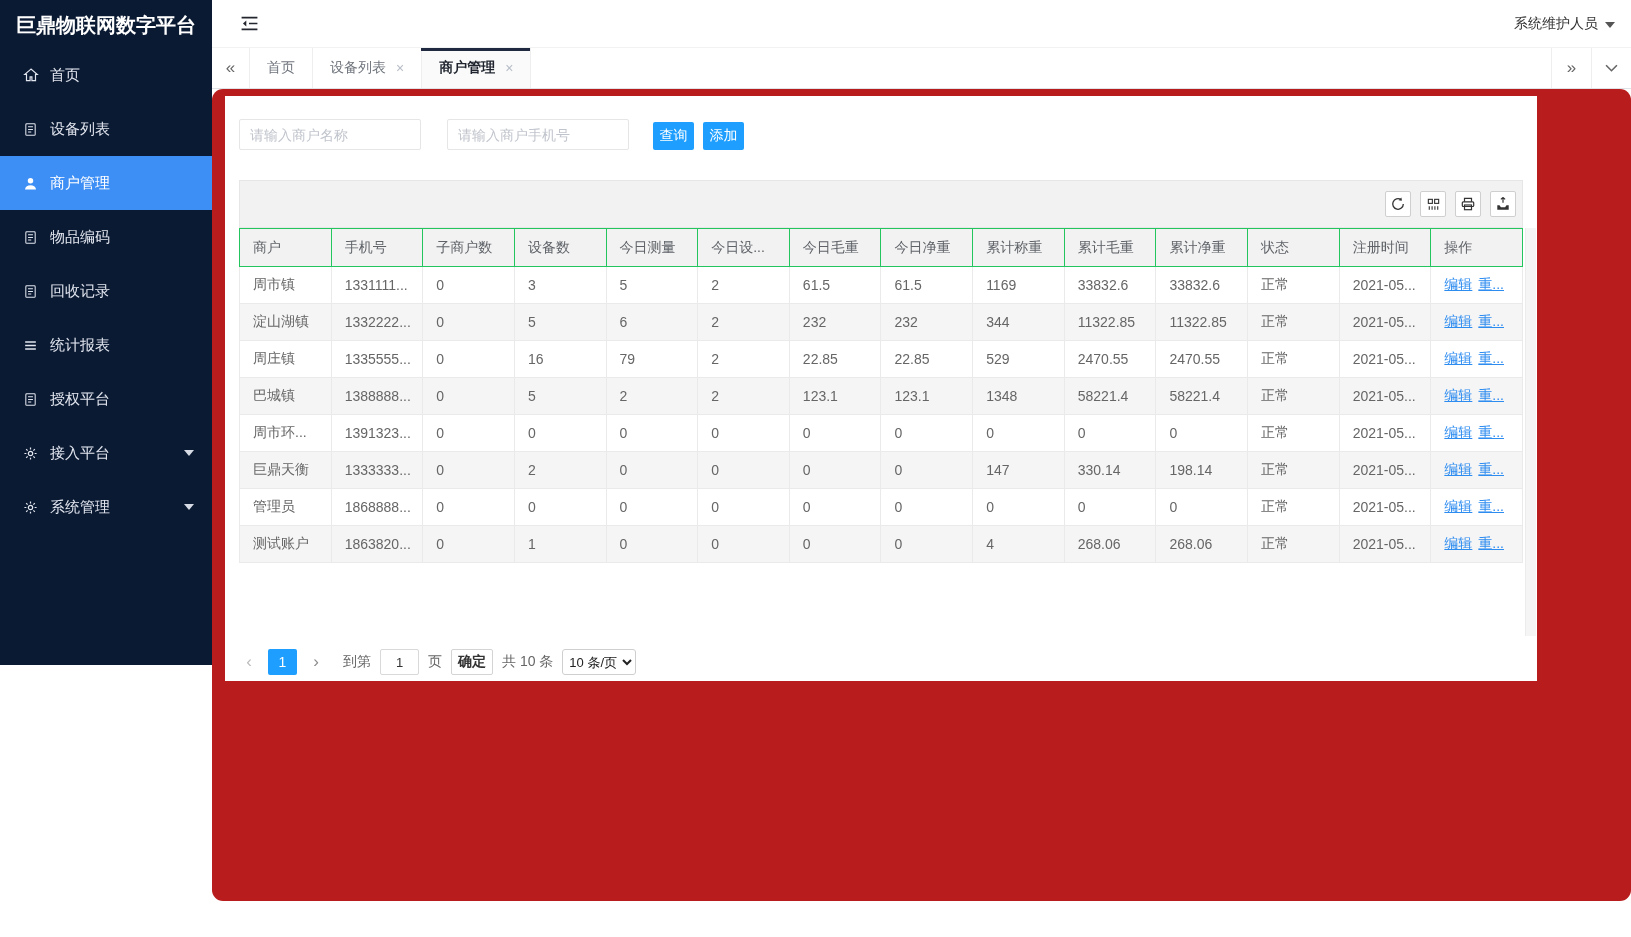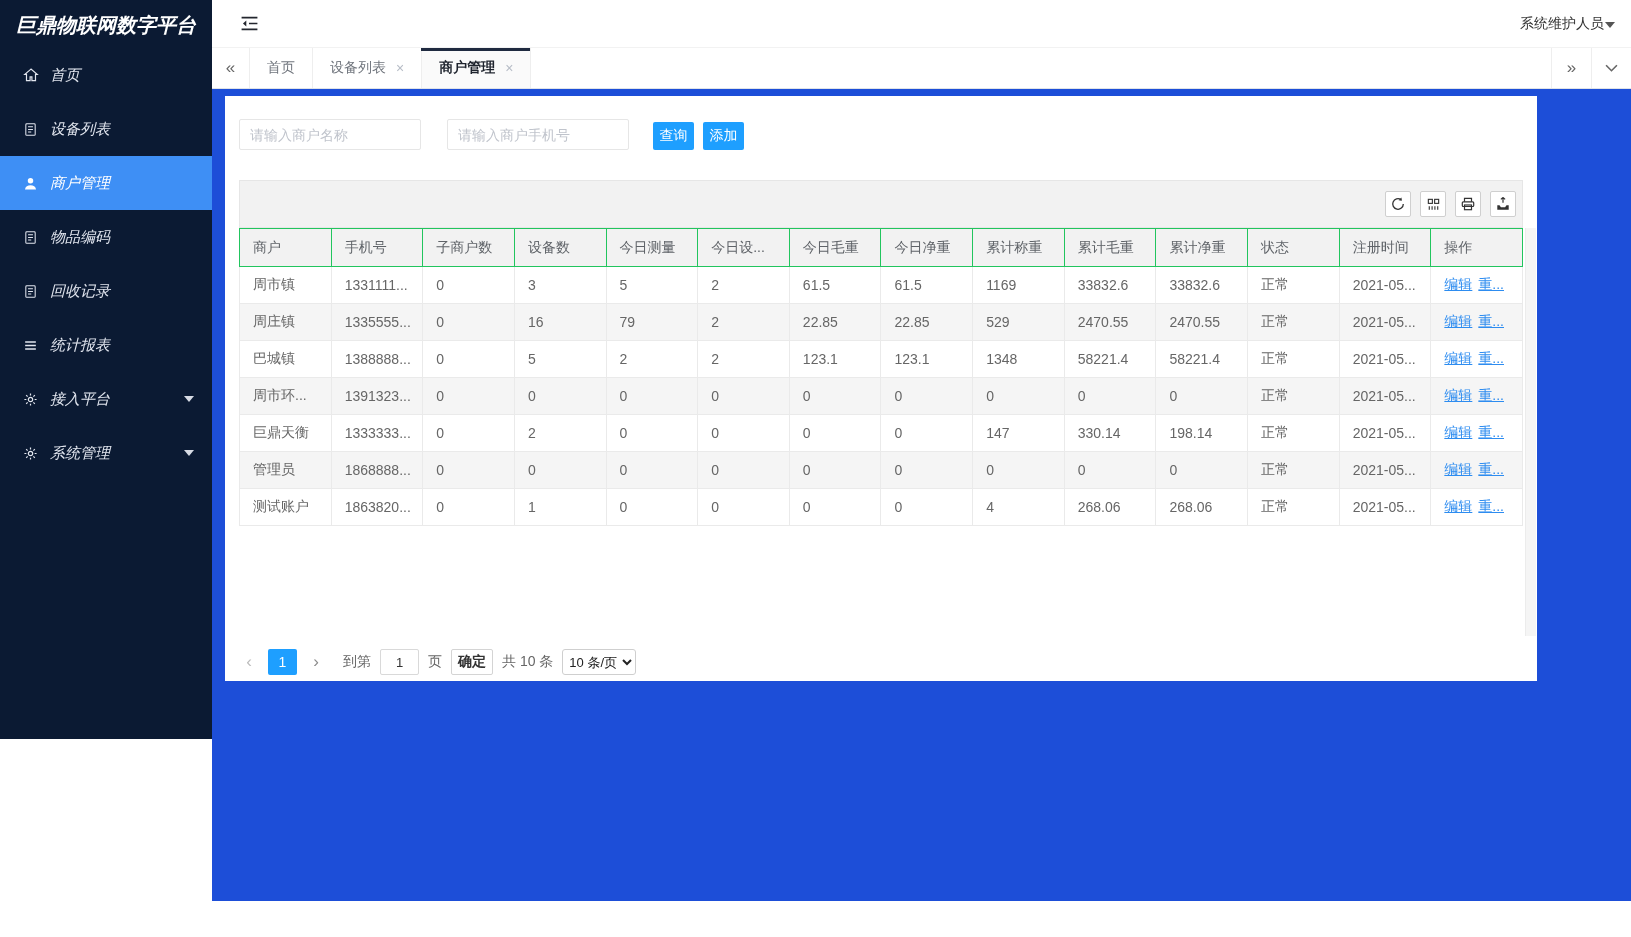--- a/index.html
+++ b/index.html
@@ -1,46 +1,46 @@
 <!DOCTYPE html>
 <html style="--accent: #1E9FFF; --sidebar-bg: #0B1A33; --sidebar-active: #3E8FF5; --link: #2D8CF0;"><head>
 <meta charset="utf-8">
 <style>
   * { box-sizing: border-box; margin: 0; padding: 0; }
   html,body { width: 1631px; height: 937px; background: #fff;
     font-family: "Liberation Sans", "DejaVu Sans", sans-serif; }
   .app { position: relative; width: 1631px; height: 901px; overflow: hidden; background: #fff; }
 
   
-  .sidebar { position: absolute; left: 0; top: 0; width: 212px; height: 739px; background: var(--sidebar-bg, #0b1a33); font-style: italic; }
+  .sidebar { position: absolute; left: 0; top: 0; width: 212px; height: 665px; background: var(--sidebar-bg, #0b1a33); }
   .logo { height: 48px; line-height: 50px; text-align: center; color: #fff; font-size: 20px; font-weight: bold; white-space: nowrap; }
   .menu-item { height: 54px; display: flex; align-items: center; padding: 0 18px 0 22px; color: #e2e6ef; font-size: 15px; cursor: pointer; }
   .menu-item.active { background: var(--sidebar-active, #3e8ff5); color: #fff; }
   .mi-icon { width: 17px; height: 17px; margin-right: 11px; display: inline-flex; align-items: center; justify-content: center; flex: none; }
   .mi-label { white-space: nowrap; }
   .mi-caret { margin-left: auto; display: inline-flex; opacity: .95; }
 
   
   .header { position: absolute; left: 212px; top: 0; right: 0; height: 48px; background: #fff; border-bottom: 1px solid #f2f2f2; }
   .collapse-btn { position: absolute; left: 28px; top: 15px; color: #23262e; cursor: pointer; display: inline-flex; }
-  .user-box { position: absolute; right: 16px; top: 0; height: 48px; display: flex; align-items: center; gap: 1px; font-size: 14px; color: #333; cursor: pointer; }
+  .user-box { position: absolute; right: 16px; top: 0; height: 48px; display: flex; align-items: center; gap: 7px; font-size: 14px; color: #333; cursor: pointer; }
   .user-box .uc { color: #555; display: inline-flex; margin-top: 2px; }
 
   
   .tabbar { position: absolute; left: 212px; top: 48px; right: 0; height: 41px; background: #fff; border-bottom: 1px solid #dfe3e8; display: flex; align-items: stretch; }
   .tab-nav-btn { width: 38px; display: flex; align-items: center; justify-content: center; border-right: 1px solid #eee; color: #666; font-size: 17px; cursor: pointer; }
   .tabbar-right { margin-left: auto; display: flex; }
   .tabbar-right .tab-nav-btn { border-right: none; border-left: 1px solid #eee; width: 40px; }
   .tab { display: flex; align-items: center; padding: 0 17px; border-right: 1px solid #eee; font-size: 14px; color: #70757d; position: relative; cursor: pointer; white-space: nowrap; }
   .tab.active { color: #1f242e; font-weight: bold; background: #fafafa; }
   .tab.active::before { content:''; position: absolute; top: 0; left: -1px; right: 0; height: 3px; background: #1f2a40; }
   .tab-close { margin-left: 10px; color: #b6bcc6; font-size: 14px; line-height: 1; font-weight: normal; }
 
   
-  .main { position: absolute; left: 212px; top: 89px; right: 0; bottom: 0; background: #1d4ed8; }
+  .main { position: absolute; left: 212px; top: 89px; right: 0; bottom: 0; background: #b91c1c; border-radius: 11px; }
   .panel { position: absolute; left: 13px; top: 7px; width: 1312px; height: 585px; background: #fff; }
 
   
   .search-input { position: absolute; top: 23px; width: 182px; height: 31px; border: 1px solid #e6e6e6; border-radius: 2px; padding: 0 10px; font-size: 14px; color: #333; outline: none; font-family: inherit; }
   .search-input::placeholder { color: #c0c4cc; }
   #inp-name { left: 14px; } #inp-phone { left: 222px; }
   .btn-blue { position: absolute; top: 26px; width: 41px; height: 28px; background: var(--accent, #1e9fff); color: #fff; border: none; border-radius: 2px; font-size: 14px; cursor: pointer; font-family: inherit; }
   #btn-query { left: 428px; } #btn-add { left: 478px; }
 
   
@@ -116,20 +116,29 @@
           </span>
           <span class="mi-label">回收记录</span>
         </div>
         <div class="menu-item">
           <span class="mi-icon">
             <svg viewBox="0 0 16 16" width="15" height="15" fill="none" stroke="currentColor" stroke-width="1.5">
               <path d="M2.3 4.2h11.4M2.3 8h11.4M2.3 11.8h11.4"></path>
             </svg>
           </span>
           <span class="mi-label">统计报表</span>
+        </div>
+        <div class="menu-item">
+          <span class="mi-icon">
+            <svg viewBox="0 0 16 16" width="15" height="15" fill="none" stroke="currentColor" stroke-width="1.1">
+              <rect x="3" y="1.8" width="10" height="12.4" rx="1"></rect>
+              <path d="M5.4 5.1h5.2M5.4 7.9h5.2M5.4 10.7h3.4"></path>
+            </svg>
+          </span>
+          <span class="mi-label">授权平台</span>
         </div>
         <div class="menu-item">
           <span class="mi-icon">
             <svg viewBox="0 0 16 16" width="15" height="15" fill="none" stroke="currentColor" stroke-width="1.3">
               <circle cx="8" cy="8" r="2.3"></circle>
               <path d="M8 1.5v2.1M8 12.4v2.1M1.5 8h2.1M12.4 8h2.1M3.4 3.4 4.9 4.9M11.1 11.1l1.5 1.5M12.6 3.4l-1.5 1.5M4.9 11.1l-1.5 1.5"></path>
             </svg>
           </span>
           <span class="mi-label">接入平台</span>
           <span class="mi-caret">
@@ -272,20 +281,36 @@
               <td>61.5</td>
               <td>61.5</td>
               <td>1169</td>
               <td>33832.6</td>
               <td>33832.6</td>
               <td>正常</td>
               <td>2021-05...</td>
               <td><a class="link">编辑</a><a class="link">重...</a></td>
             </tr>
             <tr>
+              <td>淀山湖镇</td>
+              <td>1332222...</td>
+              <td>0</td>
+              <td>5</td>
+              <td>6</td>
+              <td>2</td>
+              <td>232</td>
+              <td>232</td>
+              <td>344</td>
+              <td>11322.85</td>
+              <td>11322.85</td>
+              <td>正常</td>
+              <td>2021-05...</td>
+              <td><a class="link">编辑</a><a class="link">重...</a></td>
+            </tr>
+            <tr>
               <td>周庄镇</td>
               <td>1335555...</td>
               <td>0</td>
               <td>16</td>
               <td>79</td>
               <td>2</td>
               <td>22.85</td>
               <td>22.85</td>
               <td>529</td>
               <td>2470.55</td>

